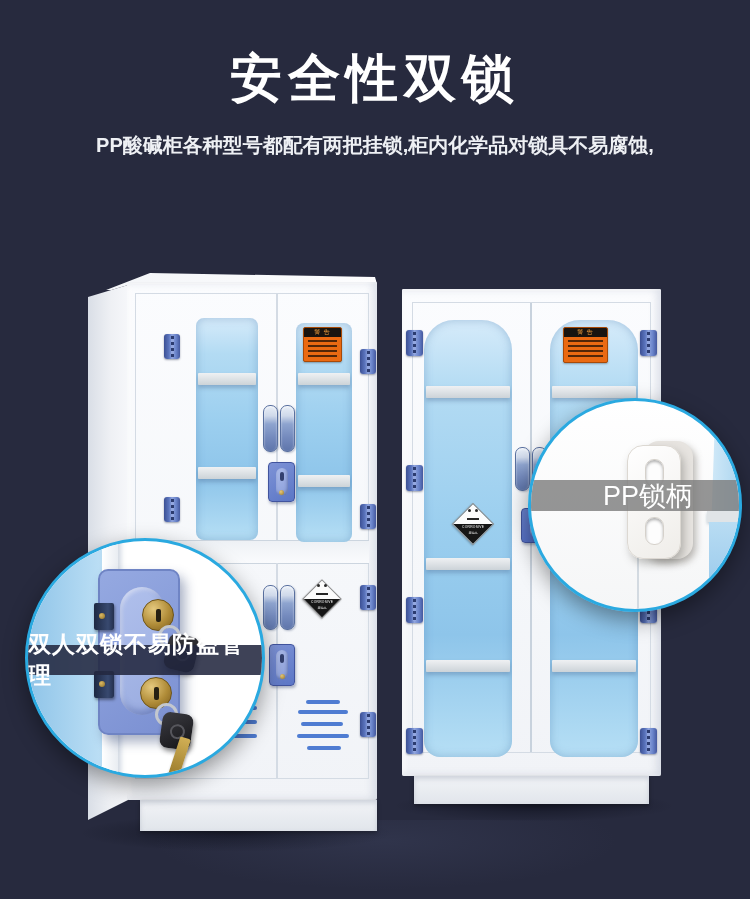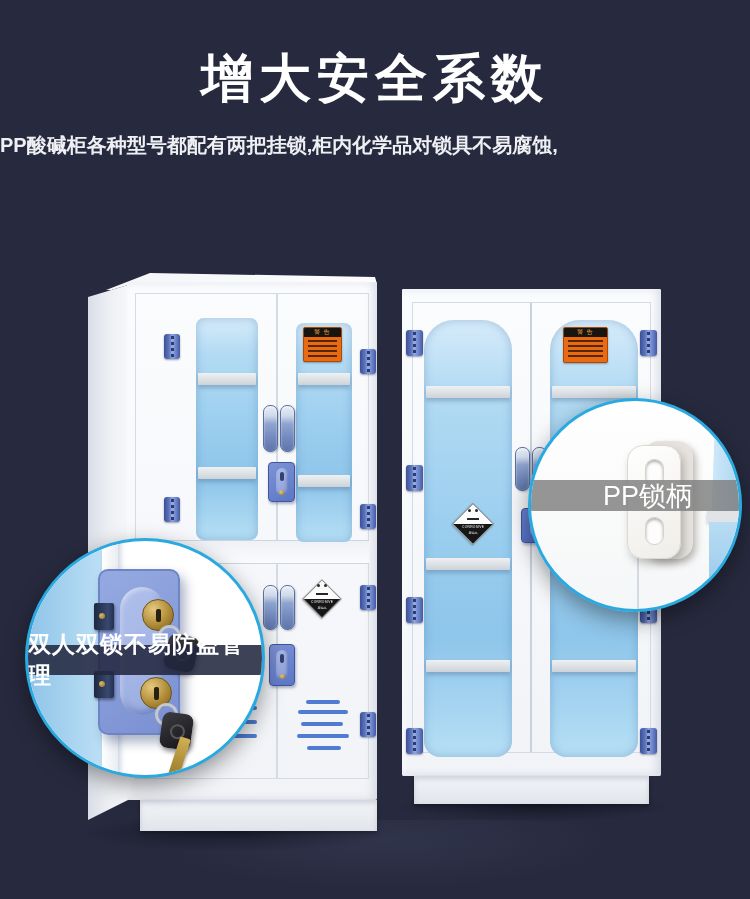--- a/index.html
+++ b/index.html
@@ -3,21 +3,21 @@
 <meta charset="utf-8">
 <style>
   html,body{margin:0;padding:0;}
   body{font-family:"Liberation Sans","DejaVu Sans",sans-serif;}
   .canvas{position:relative;width:750px;height:899px;background:#272a3e;overflow:hidden;}
   .abs{position:absolute;}
 
   
   .title{position:absolute;left:0;right:0;top:44px;text-align:center;color:#ffffff;
          font-size:52px;font-weight:700;letter-spacing:6px;margin:0;}
-  .desc{position:absolute;left:0;right:0;top:130px;text-align:left;color:#eef0f4;
+  .desc{position:absolute;left:0;right:0;top:130px;text-align:center;color:#eef0f4;
         font-size:20px;font-weight:600;line-height:31px;margin:0;}
 
   
   .face{position:absolute;background:linear-gradient(180deg,#fbfcfe 0%,#f5f7fa 60%,#f1f3f7 100%);
         border-radius:2px;box-shadow:inset -4px 0 8px rgba(140,152,175,.28),inset 3px 0 5px rgba(255,255,255,.8),inset 0 2px 0 #ffffff;}
   .seam{position:absolute;background:#d4dbe4;}
   .win{position:absolute;background:linear-gradient(180deg,#d6ebfa 0%,#b3dbf3 16%,#9ccfef 46%,#8ec5ea 72%,#b6dff5 100%);
        box-shadow:inset 0 0 10px rgba(70,120,170,.38);overflow:hidden;}
   .shelf{position:absolute;left:2px;right:2px;height:12px;border-radius:1px;
          background:linear-gradient(180deg,#eff1f3,#ccd3d8);box-shadow:0 3px 4px rgba(80,110,150,.4);}
@@ -85,21 +85,21 @@
   .ppfront{position:absolute;border-radius:16px;border:1px solid #dcd8d2;
        background:linear-gradient(145deg,#ffffff,#efede9);box-shadow:3px 5px 9px rgba(95,95,90,.38);}
   .pphole{position:absolute;width:17px;height:26px;border-radius:9px;background:#fdfdfd;border:1px solid #d5d1cb;
        box-shadow:inset 0 2px 3px rgba(0,0,0,.3),inset 0 -1px 1px rgba(255,255,255,.9);}
 </style>
 </head>
 <body>
 
 <div class="canvas">
 
-  <h1 class="title">增大安全系数</h1>
+  <h1 class="title">安全性双锁</h1>
   <p class="desc">
     <span>PP酸碱柜各种型号都配有两把挂锁,柜内化学品对锁具不易腐蚀,</span><br>
   </p>
 
   <div class="abs" style="left:78px;top:814px;width:316px;height:38px;background:radial-gradient(ellipse at center,rgba(8,10,20,.55),transparent 70%);"></div>
   <div class="abs" style="left:392px;top:790px;width:284px;height:32px;background:radial-gradient(ellipse at center,rgba(8,10,20,.5),transparent 70%);"></div>
   <div class="abs" style="left:150px;top:820px;width:470px;height:70px;background:radial-gradient(ellipse at 50% 30%,rgba(95,105,145,.16),transparent 70%);"></div>
 
   <div class="abs" style="left:0;top:0;width:750px;height:899px;z-index:1;">
 

